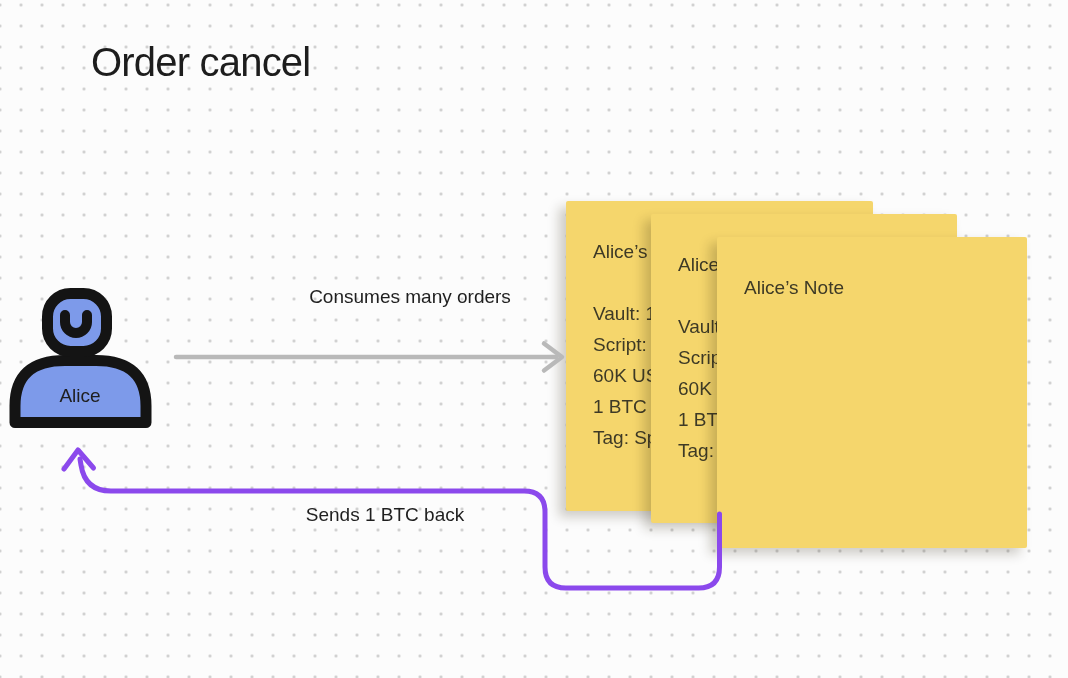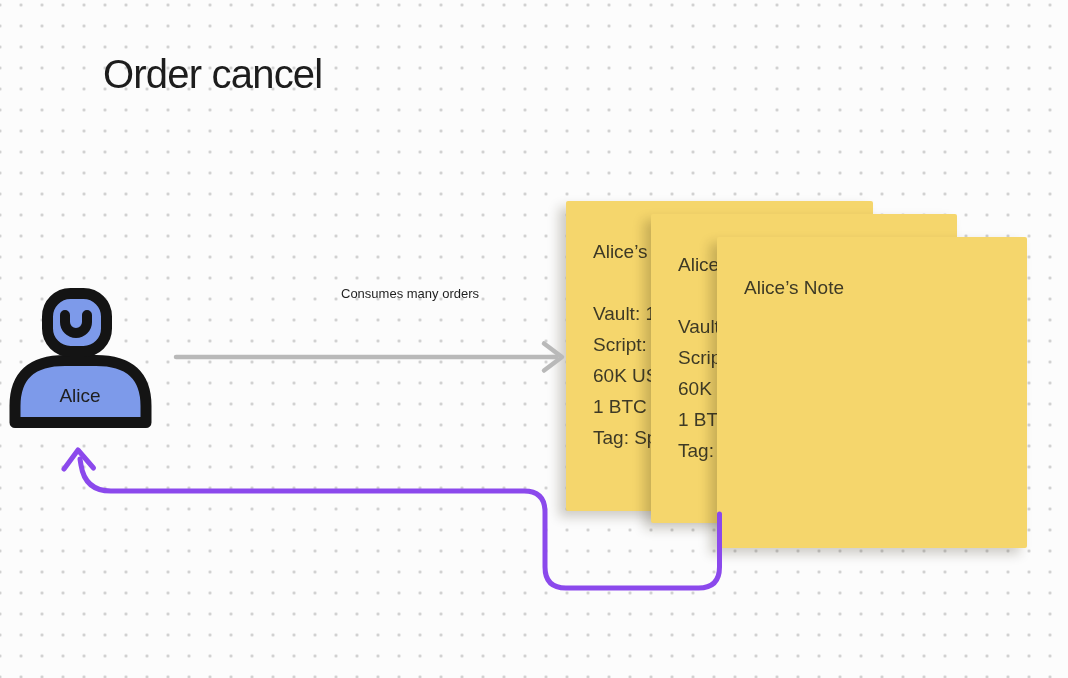--- a/index.html
+++ b/index.html
@@ -11,21 +11,21 @@
     position: relative;
     width: 1068px; height: 678px;
     background-color: #fcfcfc;
     background-image: radial-gradient(circle, #c9c9c9 1.15px, rgba(201,201,201,0) 1.6px);
     background-size: 21px 21px;
     background-position: 10.5px -5.5px;
   }
   .page-title {
     position: absolute; left: 91px; top: 40px;
     font-size: 40px; font-weight: 500; letter-spacing: -0.8px;
-    color: #1d1d1d; margin: 12px; white-space: nowrap;
+    color: #1d1d1d; margin: 0; white-space: nowrap;
   }
   .actor-svg {
     position: absolute; left: 1px; top: 278px;
     width: 160px; height: 152px; overflow: visible;
   }
   .note {
     position: absolute; box-sizing: border-box;
     border-radius: 2px;
     box-shadow: -7px 6px 12px rgba(40, 32, 8, 0.22);
     padding: 35px 18px 0 27px;
@@ -37,21 +37,21 @@
   .note-front  { left: 717px; top: 237px; width: 310px; height: 311px; }
   .note-body { margin-top: 31px; white-space: pre-line; }
   .arrows-svg {
     position: absolute; left: 0; top: 0;
     width: 1068px; height: 678px;
     pointer-events: none;
   }
   .arrows-svg path { fill: none; stroke-linecap: round; stroke-linejoin: round; }
   .arrow-label {
     position: absolute; transform: translateX(-50%);
-    font-size: 13px; color: #1f1f1f; white-space: nowrap;
+    font-size: 19px; color: #1f1f1f; white-space: nowrap;
   }
   .label-consumes { left: 410px; top: 286px; }
   .label-sendback { left: 385px; top: 504px; }
 </style>
 </head>
 <body>
 
 <div class="canvas" style="background-color: rgb(252, 252, 252);">
 
   <h1 class="page-title">Order cancel</h1>
@@ -88,14 +88,15 @@
       <path d="M176,357 H556" stroke-width="4.5" stroke="#b9b9b9"></path>
       <path d="M544,343.5 L562,357 L544,370.5" stroke-width="4.5" stroke="#b9b9b9"></path>
     </g>
     <g>
       <path d="M719.5,514 V567 Q719.5,588 698.5,588 H566 Q545,588 545,567 V512 Q545,491 524,491 H111 Q85,491 81,465 L80,459" stroke-width="5" stroke="#8b49ec"></path>
       <path d="M64,469 L78,450 L93.5,468" stroke-width="5" stroke="#8b49ec"></path>
     </g>
   </svg>
 
   <div class="arrow-label label-consumes">Consumes many orders</div>
+  <div class="arrow-label label-sendback">Sends 1 BTC back</div>
 
 </div>
 
 </body></html>

